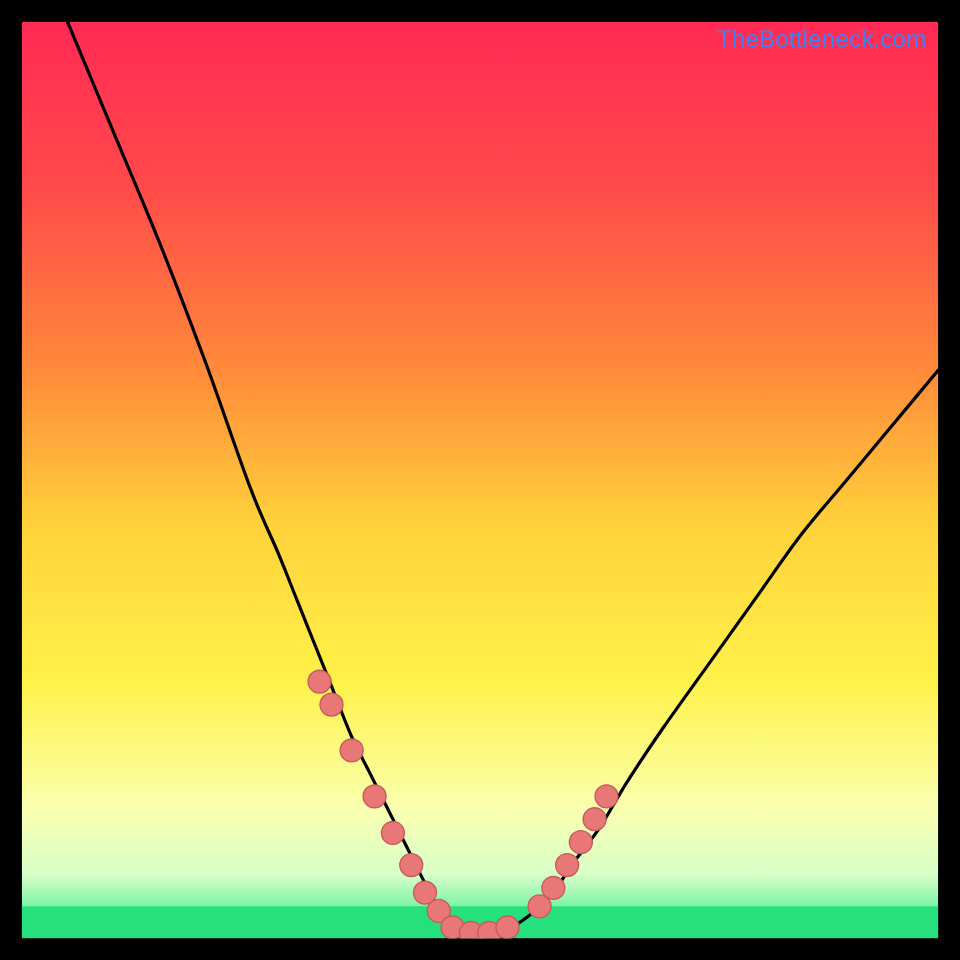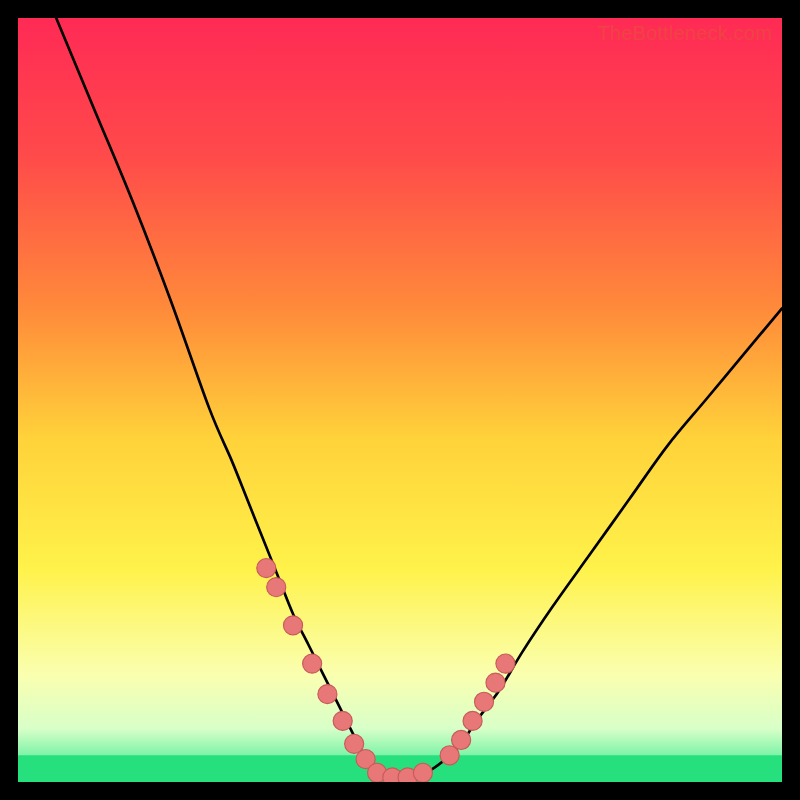--- a/index.html
+++ b/index.html
@@ -26,21 +26,21 @@
     overflow: hidden;
   }
   .gradient-bg {
     position: absolute;
     inset: 0;
   }
   .watermark {
     position: absolute;
     top: 22px;
     right: 28px;
-    color: #ef4444;
+    color: #3b82f6;
     font-size: 20px;
     font-weight: 500;
     letter-spacing: 0.2px;
     user-select: none;
   }
   svg.curve {
     position: absolute;
     inset: 0;
     width: 100%;
     height: 100%;

